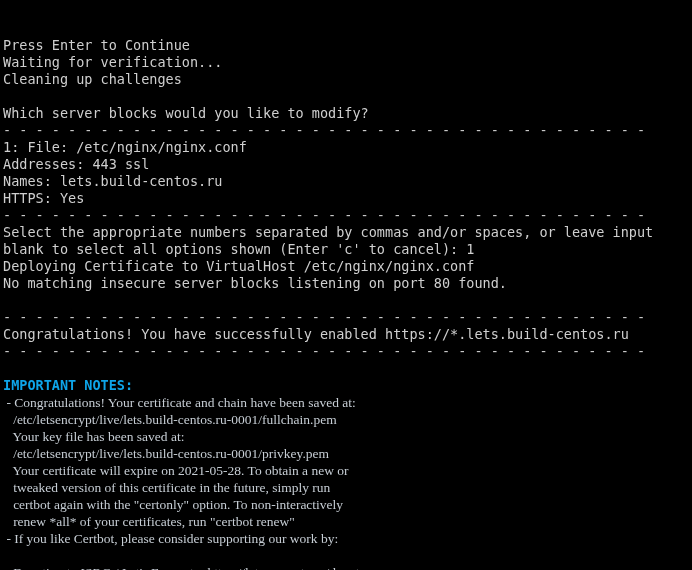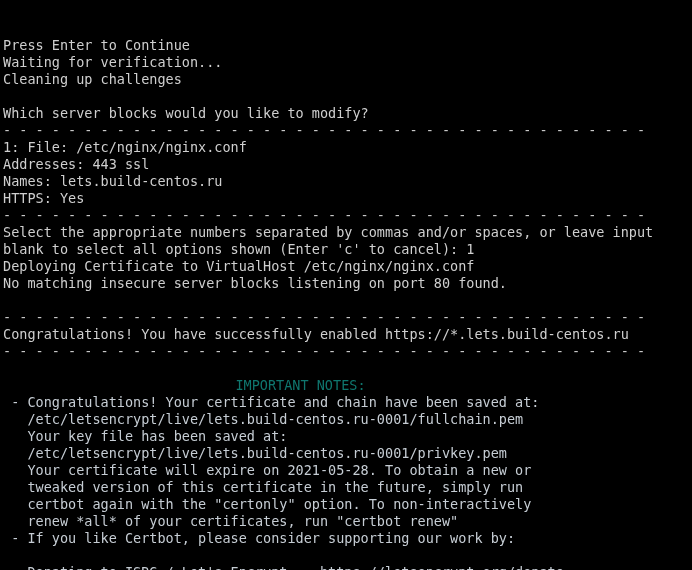--- a/index.html
+++ b/index.html
@@ -26,22 +26,22 @@
     white-space: pre;
     letter-spacing: 0px;
   }
   .line {
     height: 17px;
     white-space: pre;
     font-family: "DejaVu Sans Mono", "Liberation Mono", monospace;
   }
   .line.blank { color: transparent; }
   .line.sep { color: #c8c8c8; }
-  .line.note { color: #c6cdd4; }
-  .line.bold { font-weight: normal; color: #0f766e; text-align: center; }
+  .line.note { color: #c6cdd4; font-family: Liberation Serif, serif; }
+  .line.bold { font-weight: bold; color: #0ea5e9; }
 </style>
 </head>
 <body>
 
 <div id="terminal">
   <div id="output"><div class="line ">Press Enter to Continue</div><div class="line ">Waiting for verification...</div><div class="line ">Cleaning up challenges</div><div class="line blank"></div><div class="line ">Which server blocks would you like to modify?</div><div class="line sep">- - - - - - - - - - - - - - - - - - - - - - - - - - - - - - - - - - - - - - - -</div><div class="line ">1: File: /etc/nginx/nginx.conf</div><div class="line ">Addresses: 443 ssl</div><div class="line ">Names: lets.build-centos.ru</div><div class="line ">HTTPS: Yes</div><div class="line sep">- - - - - - - - - - - - - - - - - - - - - - - - - - - - - - - - - - - - - - - -</div><div class="line ">Select the appropriate numbers separated by commas and/or spaces, or leave input</div><div class="line ">blank to select all options shown (Enter 'c' to cancel): 1</div><div class="line ">Deploying Certificate to VirtualHost /etc/nginx/nginx.conf</div><div class="line ">No matching insecure server blocks listening on port 80 found.</div><div class="line blank"></div><div class="line sep">- - - - - - - - - - - - - - - - - - - - - - - - - - - - - - - - - - - - - - - -</div><div class="line ">Congratulations! You have successfully enabled https://*.lets.build-centos.ru</div><div class="line sep">- - - - - - - - - - - - - - - - - - - - - - - - - - - - - - - - - - - - - - - -</div><div class="line blank"></div><div class="line bold">IMPORTANT NOTES:</div><div class="line note"> - Congratulations! Your certificate and chain have been saved at:</div><div class="line note">   /etc/letsencrypt/live/lets.build-centos.ru-0001/fullchain.pem</div><div class="line note">   Your key file has been saved at:</div><div class="line note">   /etc/letsencrypt/live/lets.build-centos.ru-0001/privkey.pem</div><div class="line note">   Your certificate will expire on 2021-05-28. To obtain a new or</div><div class="line note">   tweaked version of this certificate in the future, simply run</div><div class="line note">   certbot again with the "certonly" option. To non-interactively</div><div class="line note">   renew *all* of your certificates, run "certbot renew"</div><div class="line note"> - If you like Certbot, please consider supporting our work by:</div><div class="line blank"></div><div class="line note">   Donating to ISRG / Let's Encrypt:   https://letsencrypt.org/donate</div></div>
   
 </div>
 
 </body></html>

